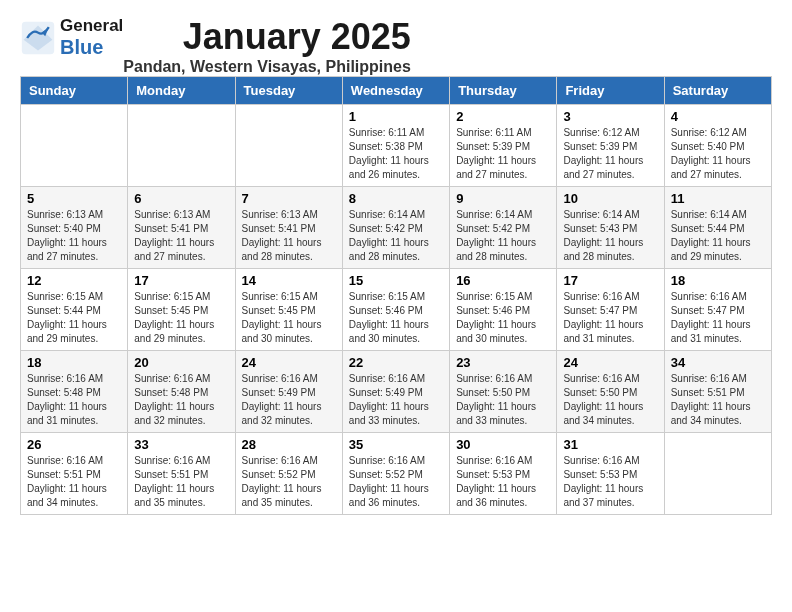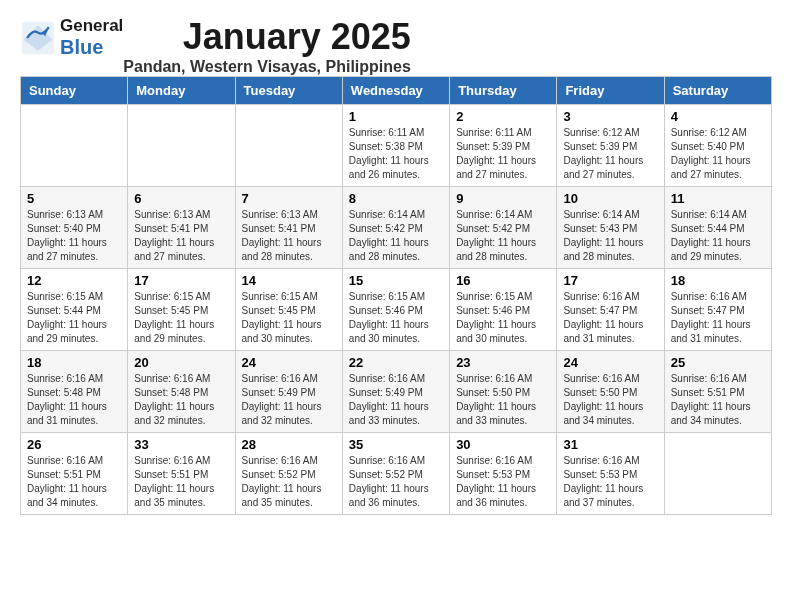--- a/index.html
+++ b/index.html
@@ -211,21 +211,21 @@
         </td>
         <td>
           <div class="day-number">23</div>
           <div class="day-info">Sunrise: 6:16 AM<br>Sunset: 5:50 PM<br>Daylight: 11 hours and 33 minutes.</div>
         </td>
         <td>
           <div class="day-number">24</div>
           <div class="day-info">Sunrise: 6:16 AM<br>Sunset: 5:50 PM<br>Daylight: 11 hours and 34 minutes.</div>
         </td>
         <td>
-          <div class="day-number">25</div>
+          <div class="day-number">34</div>
           <div class="day-info">Sunrise: 6:16 AM<br>Sunset: 5:51 PM<br>Daylight: 11 hours and 34 minutes.</div>
         </td>
       </tr>
       <tr>
         <td>
           <div class="day-number">26</div>
           <div class="day-info">Sunrise: 6:16 AM<br>Sunset: 5:51 PM<br>Daylight: 11 hours and 34 minutes.</div>
         </td>
         <td>
           <div class="day-number">33</div>

